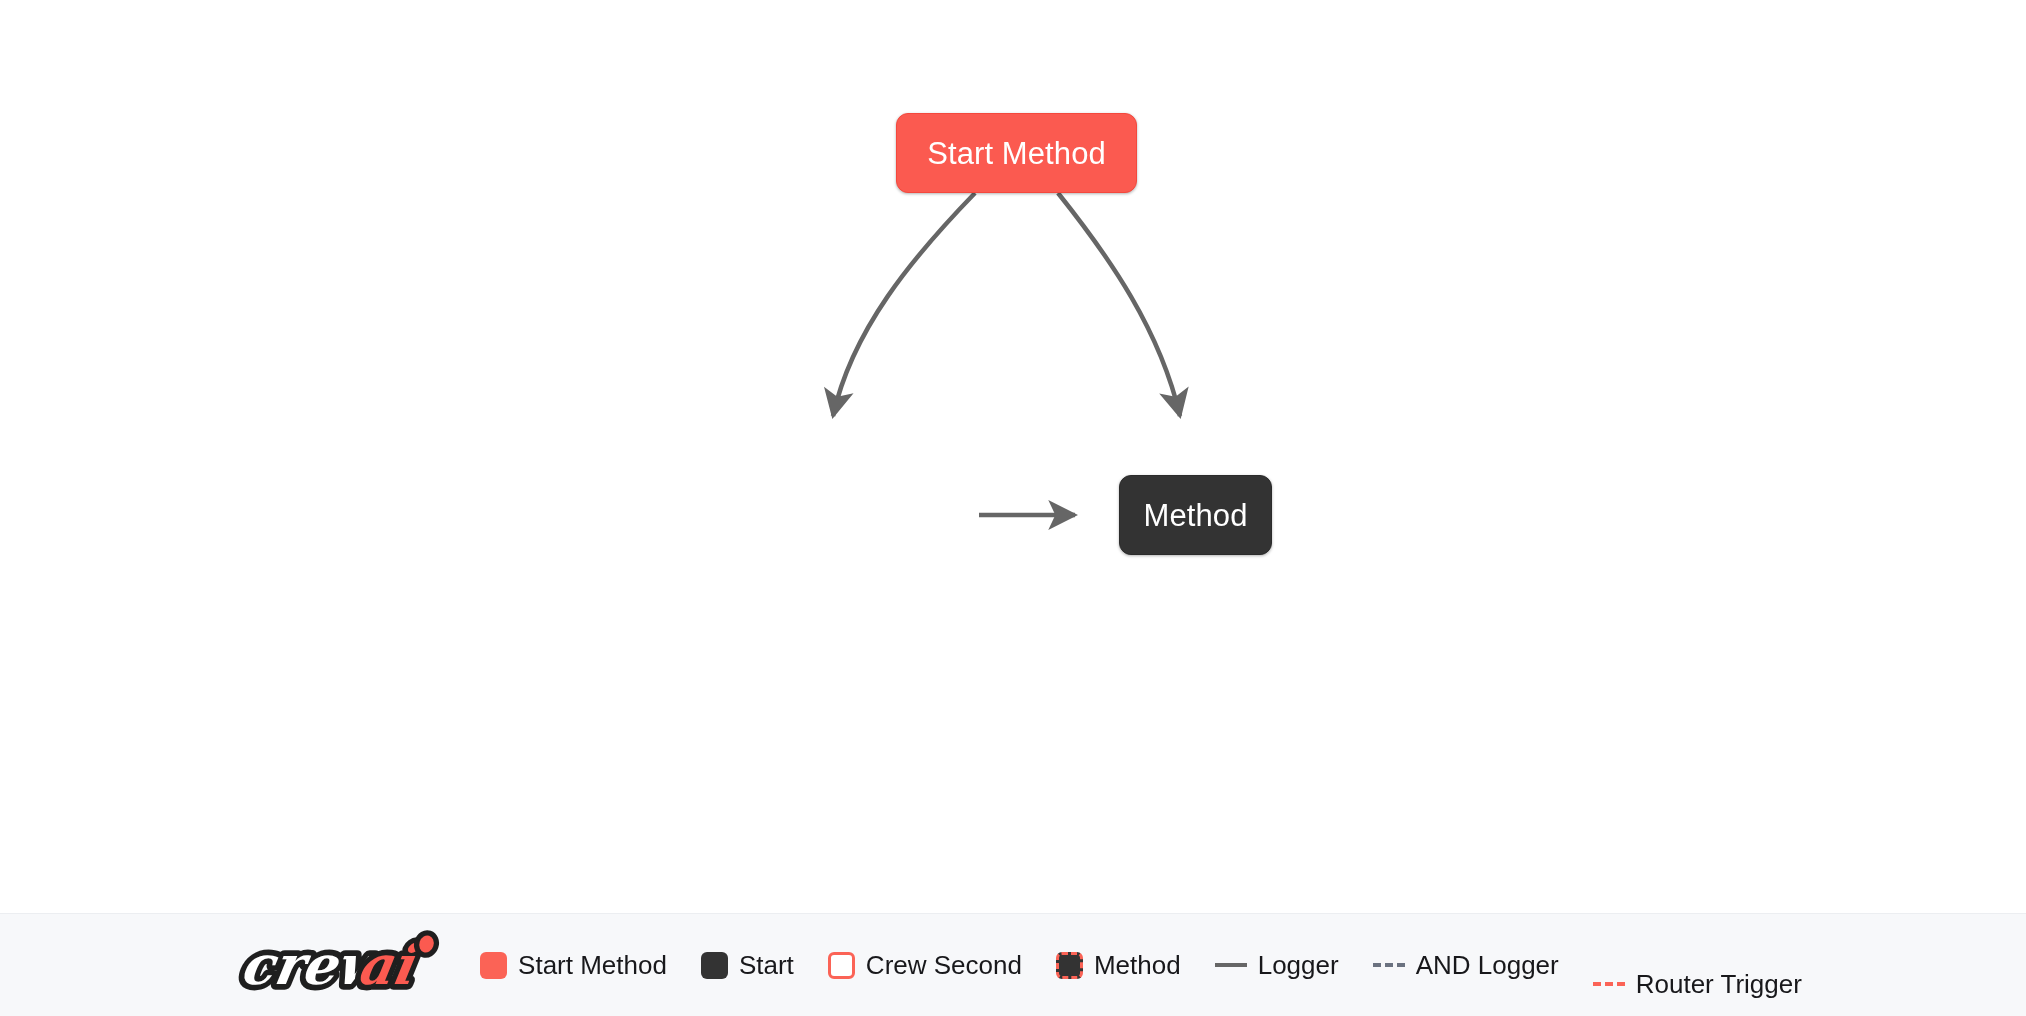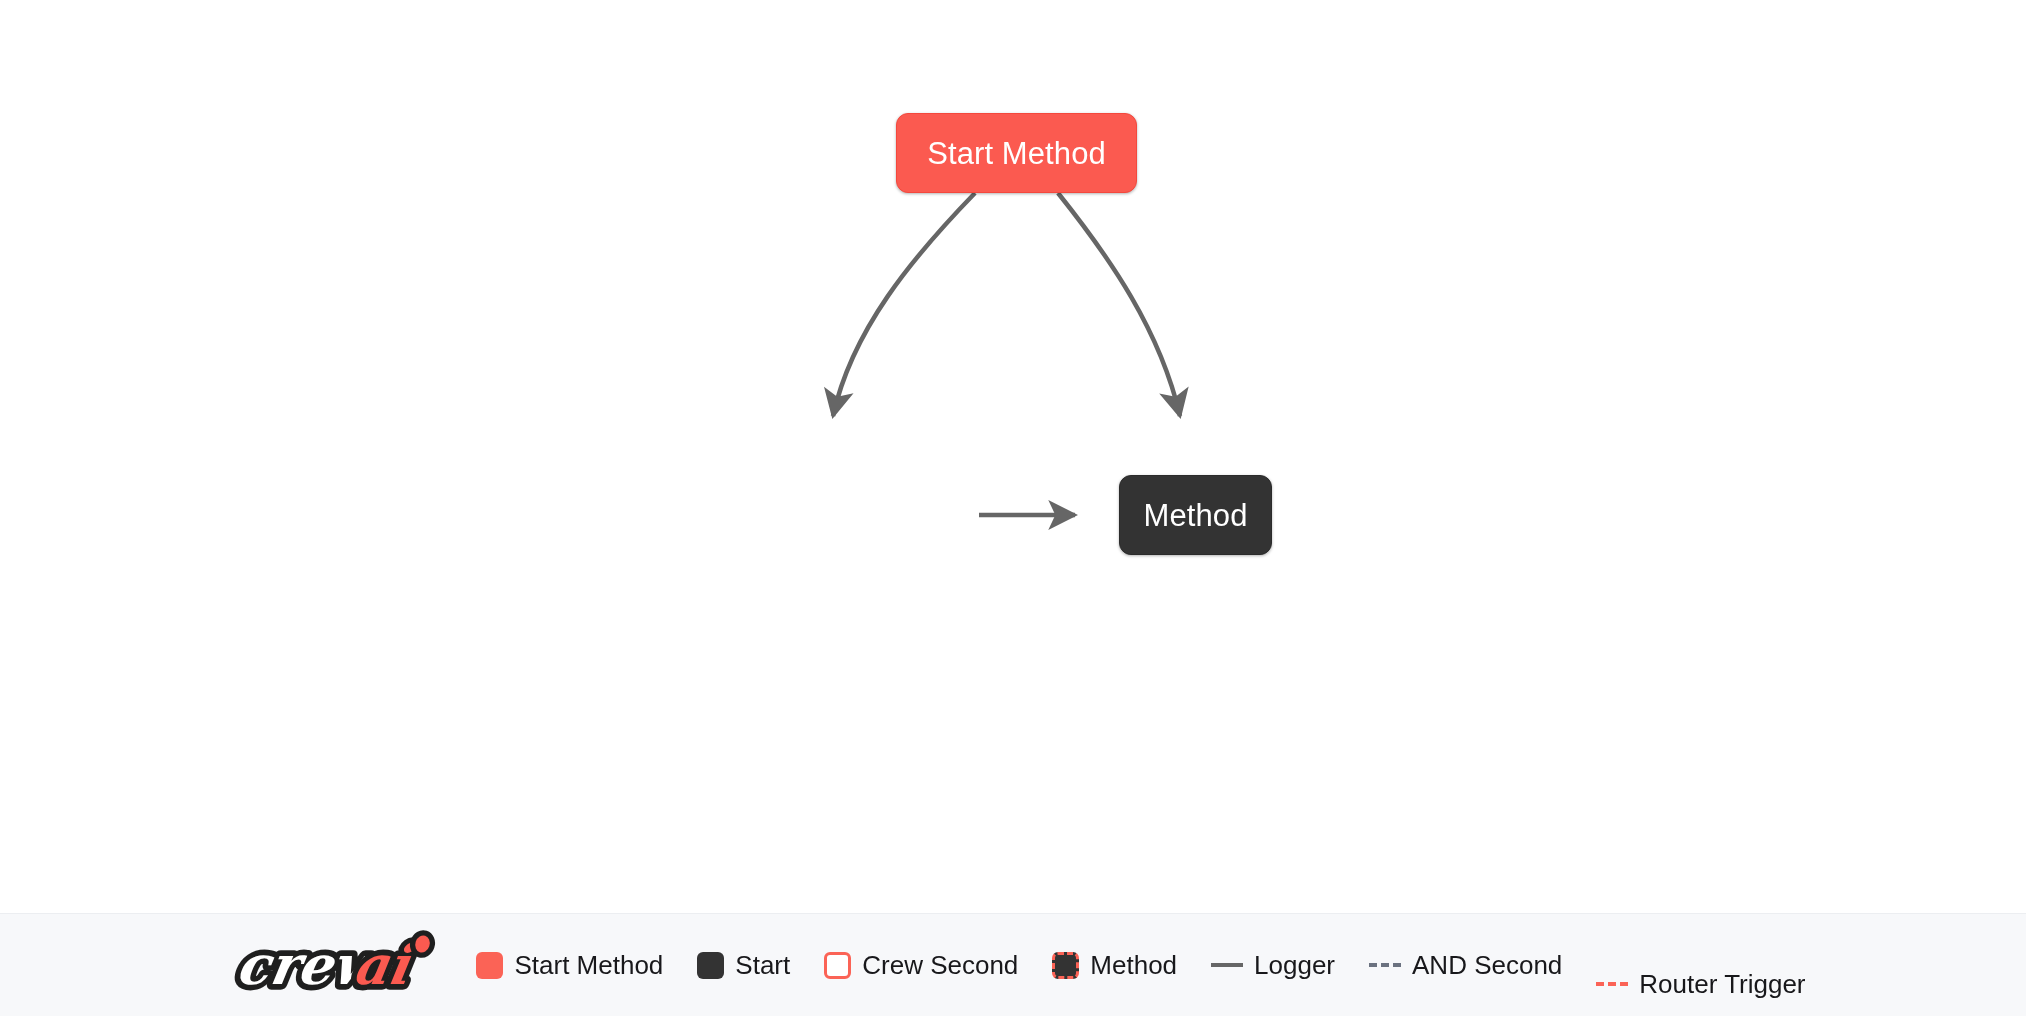--- a/index.html
+++ b/index.html
@@ -210,21 +210,21 @@
       <span class="lineswatch line-solid">
           <i></i>
         </span>
       <span class="legend-label">Logger</span>
     </div>
 
     <div class="legend-item">
       <span class="lineswatch line-dashed">
           <i></i>
         </span>
-      <span class="legend-label">AND Second</span>
+      <span class="legend-label">AND Logger</span>
     </div>
 
     <div class="legend-item">
       <span class="lineswatch line-router">
           <i></i>
         </span>
       <span class="legend-label">Router Trigger</span>
     </div>
 
   </div>

